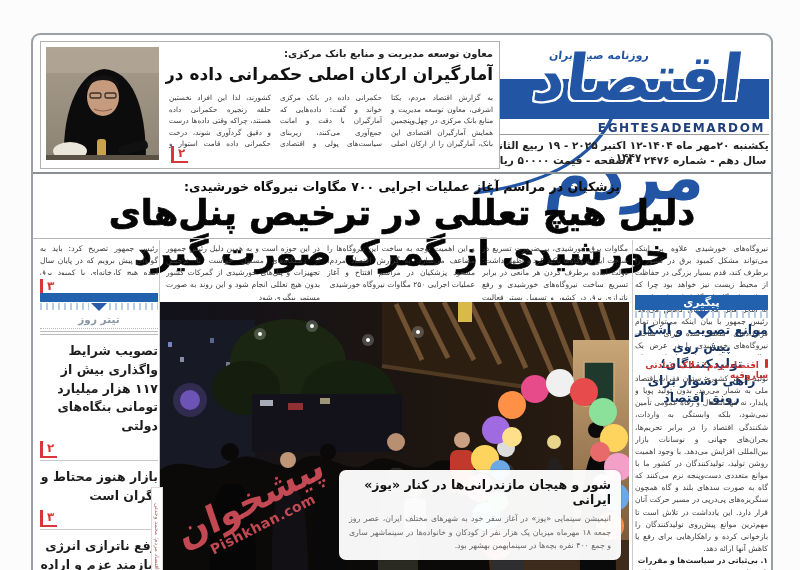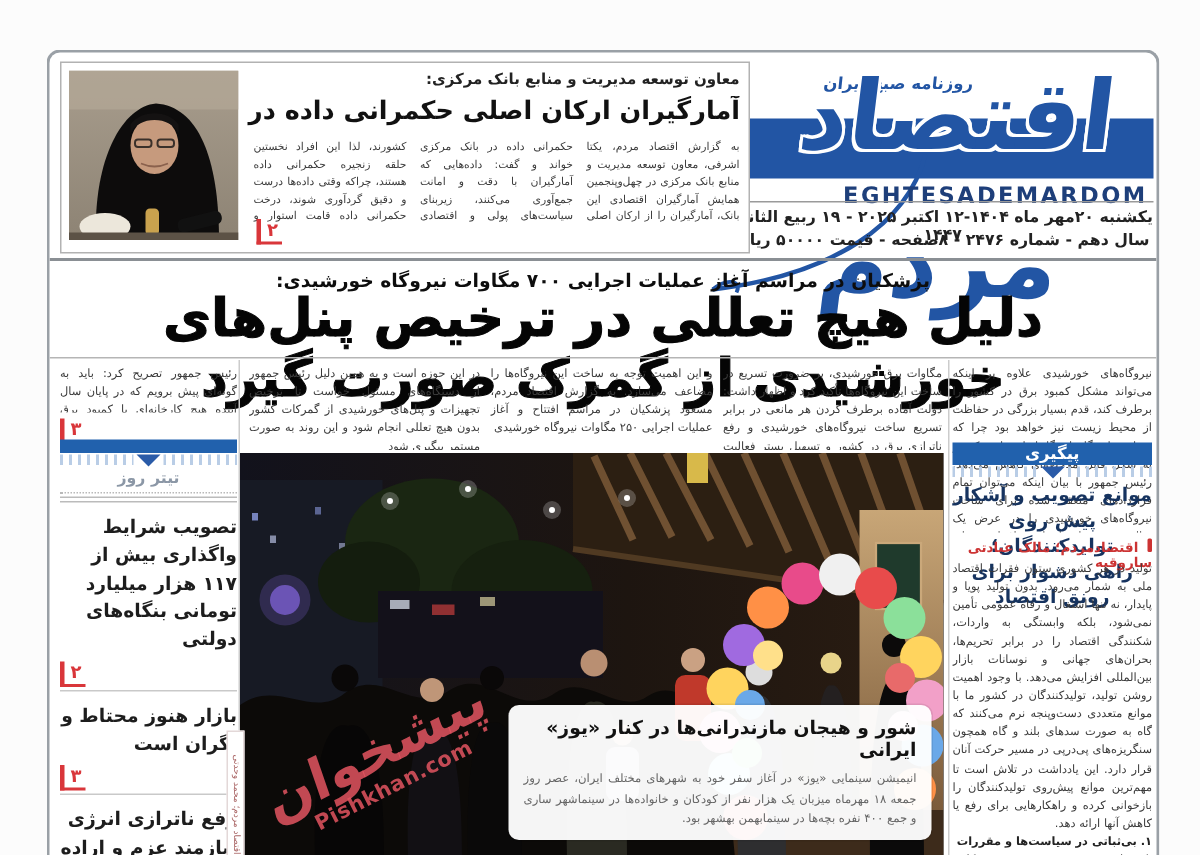--- a/index.html
+++ b/index.html
@@ -9,21 +9,21 @@
         border:2px solid #9aa0a6;border-bottom:none;border-radius:9px 9px 0 0;overflow:hidden;}
   .abs{position:absolute;}
   .rtl{direction:rtl;unicode-bidi:isolate;}
   .jtext{text-align:justify;color:#3a3a3a;line-height:1.6;}
   
   .m-tagline{left:500px;top:14px;width:132px;text-align:center;font-size:11px;color:#2255a4;font-weight:bold;transform:skewX(-6deg);}
   .m-band{left:467px;top:44px;width:269px;height:40px;background:#2255a4;}
   .m-logo{left:462px;top:-6px;width:274px;text-align:center;font-size:64px;font-weight:bold;color:#2255a4;
           transform:skewX(-7deg);line-height:1.55;
           text-shadow:-2px 0 #fff,2px 0 #fff,0 -2px #fff,0 2px #fff,-2px -2px #fff,2px 2px #fff,-2px 2px #fff,2px -2px #fff;}
-  .m-en{right:6px;top:86px;font-size:15px;letter-spacing:1.6px;color:#1e3f7a;font-weight:bold;}
+  .m-en{right:6px;top:86px;font-size:12px;letter-spacing:1.6px;color:#1e3f7a;font-weight:bold;}
   .m-rule1{left:467px;top:99px;width:269px;border-top:1px solid #9a9a9a;}
   .m-date1{left:455px;top:104px;width:281px;text-align:center;font-size:10.5px;font-weight:bold;color:#222;}
   .m-date2{left:455px;top:119px;width:281px;text-align:center;font-size:10.5px;font-weight:bold;color:#222;}
   .full-rule{left:0;top:137px;width:738px;border-top:2px solid #8a8f94;}
   .swash{left:432px;top:62px;width:160px;height:104px;pointer-events:none;}
   
   .tl-box{left:7px;top:6px;width:458px;height:126px;border:1.5px solid #b2b2b2;background:#fff;}
   .tl-photo{left:5px;top:5px;width:113px;height:113px;}
   .tl-kicker{right:6px;top:6px;left:130px;text-align:right;font-size:10px;font-weight:bold;color:#222;}
   .tl-headline{right:6px;top:22px;left:124px;text-align:right;font-size:17px;font-weight:bold;color:#111;white-space:nowrap;overflow:hidden;}

